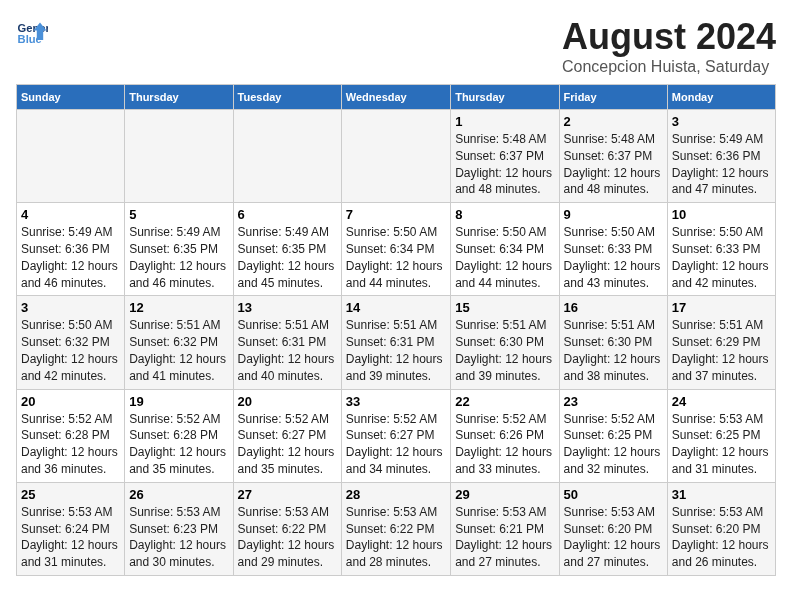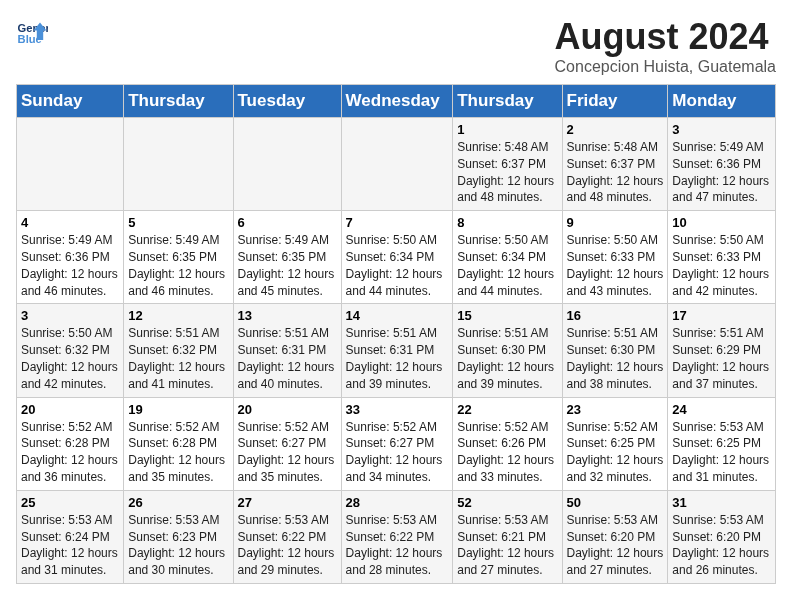--- a/index.html
+++ b/index.html
@@ -39,21 +39,21 @@
     table {
       width: 100%;
       border-collapse: collapse;
       font-size: 11px;
     }
     th {
       background-color: #2a6ebb;
       color: #fff;
       text-align: left;
       padding: 6px 4px;
-      font-size: 17px;
+      font-size: 11px;
       border: 1px solid #ccc;
     }
     td {
       border: 1px solid #ccc;
       vertical-align: top;
       padding: 4px;
       min-height: 80px;
       height: 80px;
       width: 113px;
     }
@@ -83,21 +83,21 @@
 <div class="header-area">
   <div class="logo">
     <svg class="logo-icon" viewBox="0 0 40 40">
       <text x="2" y="20" font-size="14" font-weight="bold" fill="#1a3a6b">General</text>
       <text x="2" y="34" font-size="14" font-weight="bold" fill="#4a90d9">Blue</text>
       <polygon points="30,8 38,18 34,18 34,30 26,30 26,18 22,18" fill="#4a90d9"></polygon>
     </svg>
   </div>
   <div class="title-area">
     <div class="main-title">August 2024</div>
-    <div class="subtitle">Concepcion Huista, Guatemala</div>
+    <div class="subtitle">Concepcion Huista, Saturday</div>
   </div>
 </div>
 
 <table>
   <thead>
     <tr id="header-row">
         <th>Sunday</th>
         <th>Thursday</th>
         <th>Tuesday</th>
         <th>Wednesday</th>
@@ -310,21 +310,21 @@
 and 29 minutes.</div>
         </td>
         <td>
           <div class="day-num">28</div>
           <div class="day-info" style="white-space: pre-line;">Sunrise: 5:53 AM
 Sunset: 6:22 PM
 Daylight: 12 hours
 and 28 minutes.</div>
         </td>
         <td>
-          <div class="day-num">52</div>
+          <div class="day-num">29</div>
           <div class="day-info" style="white-space: pre-line;">Sunrise: 5:53 AM
 Sunset: 6:21 PM
 Daylight: 12 hours
 and 27 minutes.</div>
         </td>
         <td>
           <div class="day-num">50</div>
           <div class="day-info" style="white-space: pre-line;">Sunrise: 5:53 AM
 Sunset: 6:20 PM
 Daylight: 12 hours

